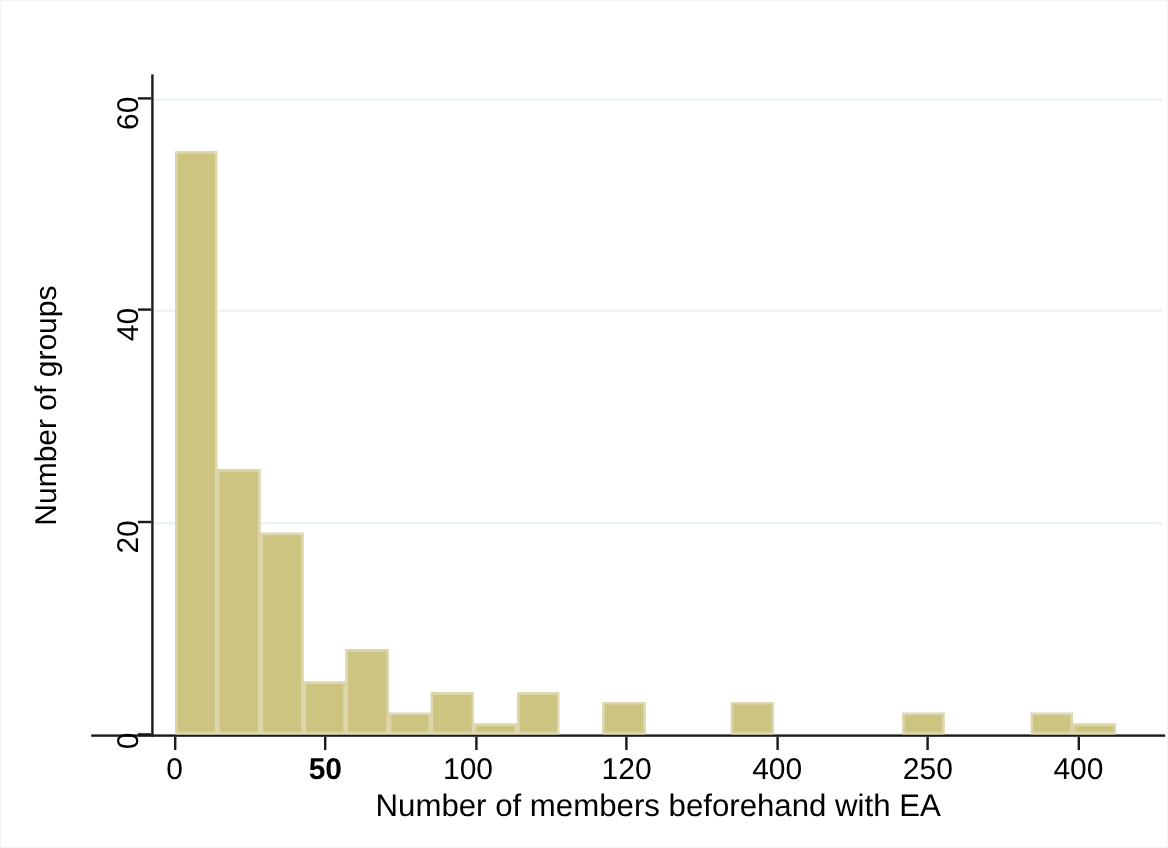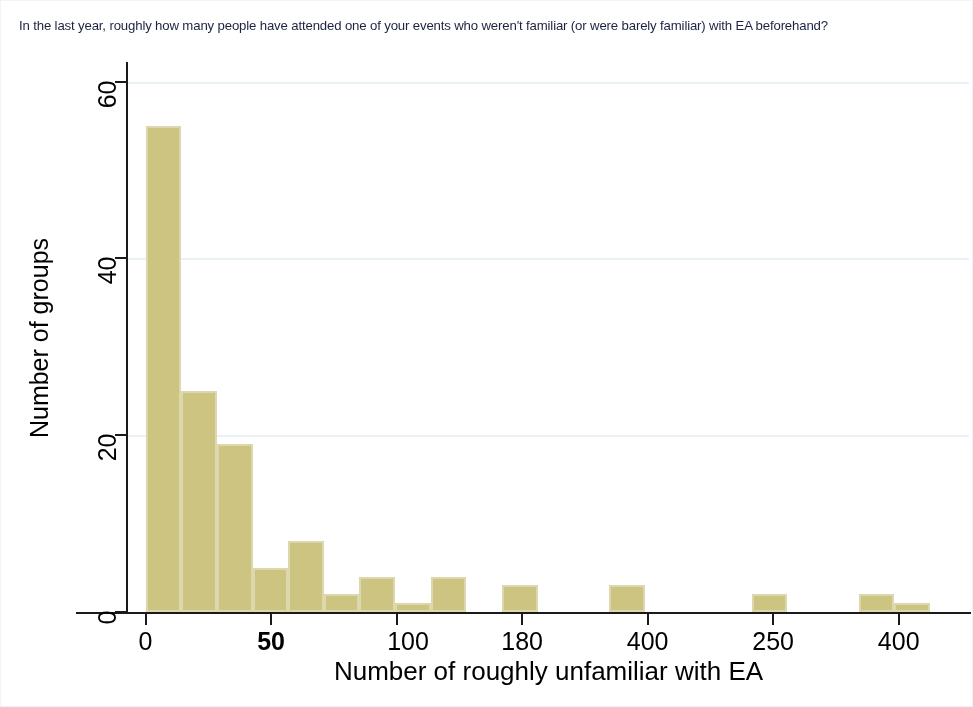--- a/index.html
+++ b/index.html
@@ -150,33 +150,32 @@
     top: 63px;
     width: 843px;
     height: 548px;
   }
 </style>
 </head>
 <body>
 
 <div id="page">
 
-  <div id="chart-title">In the last year, roughly how many people have attended one of your events who weren't familiar (or were barely familiar) with EA beforehand?</div>
 
   <div id="plot-area">
       <div class="gridline" style="top: 371.226px;"></div>
       <div class="gridline" style="top: 194.452px;"></div>
       <div class="gridline" style="top: 17.6774px;"></div>
     </div>
 
   <div id="y-axis-title-wrap">
     <div id="y-axis-title">Number of groups</div>
   </div>
 
-  <div id="x-axis-title">Number of roughly unfamiliar with EA</div>
+  <div id="x-axis-title">Number of members beforehand with EA</div>
 
   <div id="y-axis-line"></div>
   <div id="x-axis-line"></div>
 
   <div id="bars-layer">
       <div class="bar" title="0-14: 55" style="left: 17.5731px; width: 35.6484px; height: 486.129px; background: rgb(204, 196, 128); border-color: rgb(221, 215, 174);"></div>
       <div class="bar" title="14-28: 25" style="left: 53.2215px; width: 35.6484px; height: 220.968px; background: rgb(204, 196, 128); border-color: rgb(221, 215, 174);"></div>
       <div class="bar" title="28-43: 19" style="left: 88.8699px; width: 35.6484px; height: 167.935px; background: rgb(204, 196, 128); border-color: rgb(221, 215, 174);"></div>
       <div class="bar" title="43-57: 5" style="left: 124.518px; width: 35.6484px; height: 44.1935px; background: rgb(204, 196, 128); border-color: rgb(221, 215, 174);"></div>
       <div class="bar" title="57-71: 8" style="left: 160.167px; width: 35.6484px; height: 70.7097px; background: rgb(204, 196, 128); border-color: rgb(221, 215, 174);"></div>
@@ -197,22 +196,22 @@
     <div class="ytick-label" style="top: 418.226px;">20</div>
     <div class="ytick-mark" style="top: 256.452px;"></div>
     <div class="ytick-label" style="top: 241.452px;">40</div>
     <div class="ytick-mark" style="top: 79.6774px;"></div>
     <div class="ytick-label" style="top: 64.6774px;">60</div>
     <div class="xtick-mark" style="left: 143.573px;"></div>
     <div class="xtick-label" style="left: 144.573px;">0</div>
     <div class="xtick-mark" style="left: 269.096px;"></div>
     <div class="xtick-label" style="left: 270.096px; font-weight: bold;">50</div>
     <div class="xtick-mark" style="left: 394.618px;"></div>
-    <div class="xtick-label" style="left: 407px;">100</div>
+    <div class="xtick-label" style="left: 389px;">100</div>
     <div class="xtick-mark" style="left: 520.14px;"></div>
-    <div class="xtick-label" style="left: 521.14px;">180</div>
+    <div class="xtick-label" style="left: 521.14px;">120</div>
     <div class="xtick-mark" style="left: 645.663px;"></div>
     <div class="xtick-label" style="left: 646.663px;">400</div>
     <div class="xtick-mark" style="left: 771.185px;"></div>
     <div class="xtick-label" style="left: 772.185px;">250</div>
     <div class="xtick-mark" style="left: 896.707px;"></div>
     <div class="xtick-label" style="left: 897.707px;">400</div>
   </div>
 
 </body></html>

